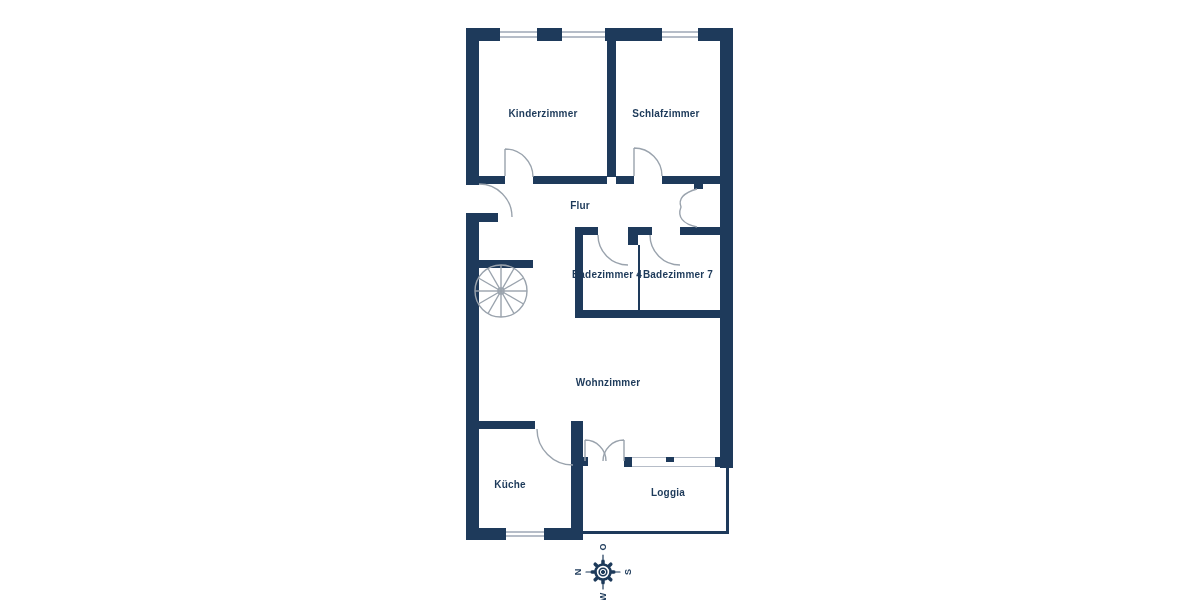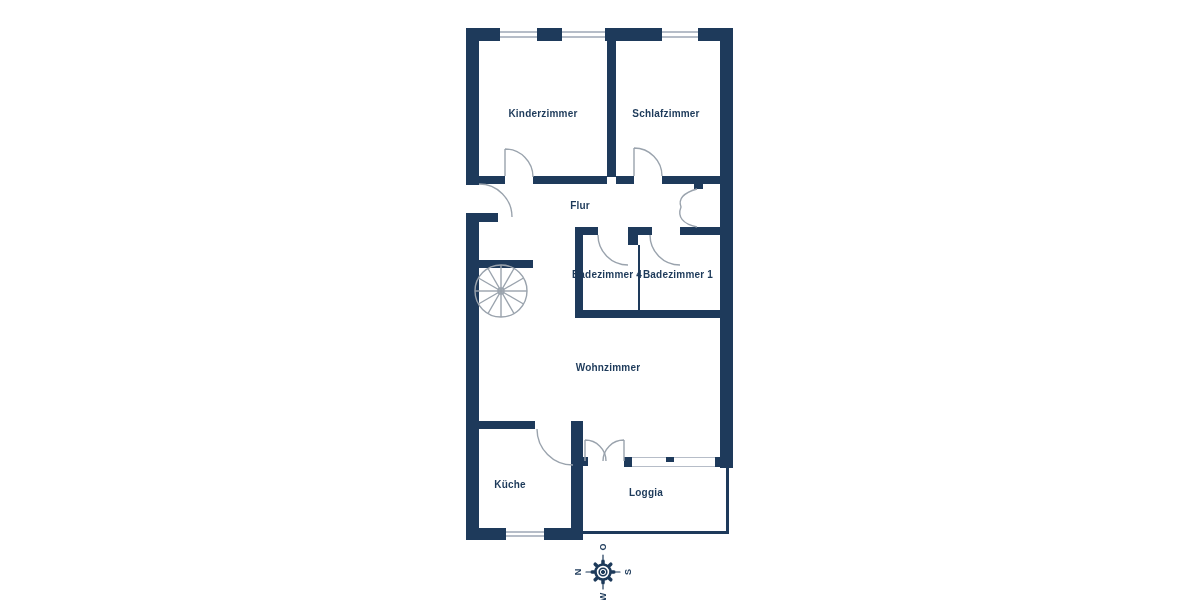--- a/index.html
+++ b/index.html
@@ -96,24 +96,24 @@
       <line x1="501" y1="291" x2="514" y2="268.5"></line>
       <line x1="501" y1="291" x2="523.5" y2="278"></line>
       <line x1="501" y1="291" x2="527" y2="291"></line>
     </g>
   </svg>
 
   <div class="room-label" style="left:543px;top:113px">Kinderzimmer</div>
   <div class="room-label" style="left:666px;top:113px">Schlafzimmer</div>
   <div class="room-label" style="left:580px;top:205px">Flur</div>
   <div class="room-label" style="left:607px;top:274px">Badezimmer 4</div>
-  <div class="room-label" style="left:678px;top:274px">Badezimmer 1</div>
-  <div class="room-label" style="left:608px;top:367px">Wohnzimmer</div>
+  <div class="room-label" style="left:678px;top:274px">Badezimmer 7</div>
+  <div class="room-label" style="left:608px;top:382px">Wohnzimmer</div>
   <div class="room-label" style="left:510px;top:484px">Küche</div>
-  <div class="room-label" style="left:646px;top:492px">Loggia</div>
+  <div class="room-label" style="left:668px;top:492px">Loggia</div>
 
   <div id="compass">
     <span class="cdir n">N</span>
     <span class="cdir o">O</span>
     <span class="cdir s">S</span>
     <span class="cdir w">W</span>
     <svg width="40" height="40" viewBox="-20 -20 40 40">
       <g stroke-linecap="round">
         <line x1="0" y1="-8" x2="0" y2="-11" stroke-width="3.5"></line>
         <line x1="5.7" y1="-5.7" x2="7.8" y2="-7.8" stroke-width="3.5"></line>

